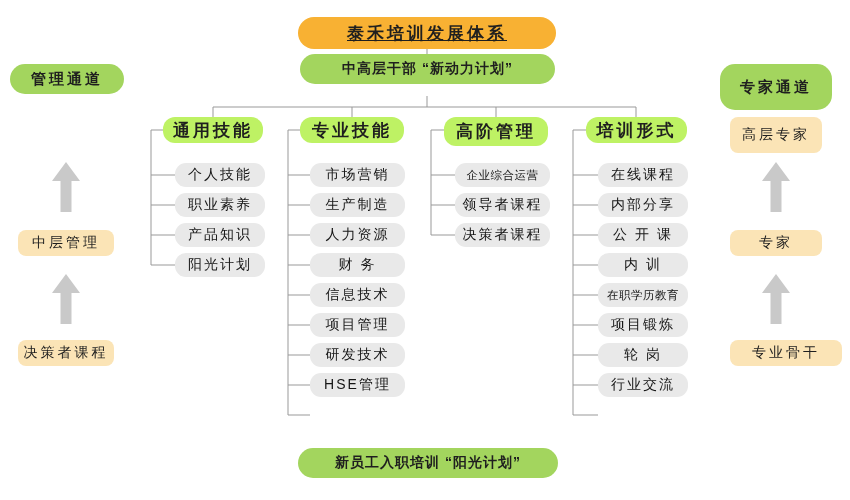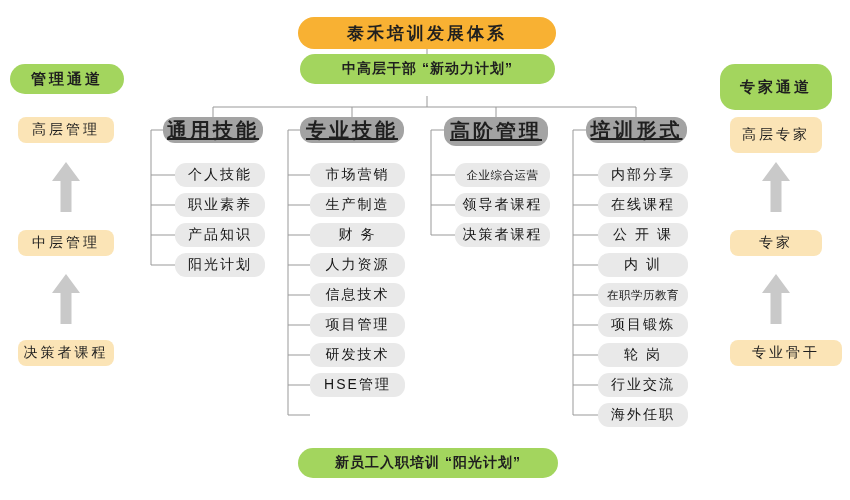--- a/index.html
+++ b/index.html
@@ -1,25 +1,25 @@
 <!DOCTYPE html>
 <html><head>
 <meta charset="utf-8">
 <style>
   html,body{margin:0;padding:0;background:#ffffff;}
   body{font-family:"Liberation Sans","DejaVu Sans",sans-serif;}
   .stage{position:relative;width:850px;height:500px;background:#ffffff;overflow:hidden;}
   .stage svg{position:absolute;left:0;top:0;}
   .box{position:absolute;box-sizing:border-box;display:flex;align-items:center;justify-content:center;
        color:#1f1f1f;letter-spacing:2px;white-space:nowrap;}
-  .title-box{background:#f8b133;border-radius:16px;font-size:17px;font-weight:bold;letter-spacing:3px;}
+  .title-box{background:#f8b133;border-radius:16px;font-size:17px;font-weight:bold;letter-spacing:3px;text-decoration:underline;}
   .program-box{background:#a3d55e;border-radius:15px;font-size:14px;font-weight:bold;letter-spacing:1px;}
   .channel-box{background:#a3d55e;border-radius:15px;font-size:15px;font-weight:bold;letter-spacing:3px;}
   .level-box{background:#fbe4b6;border-radius:8px;font-size:14px;letter-spacing:3px;}
-  .header-box{background:#a3a3a3;border-radius:12px;font-size:20px;font-weight:bold;letter-spacing:3px;text-decoration:underline;}
+  .header-box{background:#bef264;border-radius:12px;font-size:17px;font-weight:bold;letter-spacing:3px;}
   .items{position:absolute;display:flex;flex-direction:column;gap:6px;}
   .item{height:24px;background:#e9e9e9;border-radius:11px;font-size:14px;display:flex;
         align-items:center;justify-content:center;color:#161616;letter-spacing:2px;white-space:nowrap;}
   .item.small{font-size:11.5px;letter-spacing:0.5px;}
 </style>
 </head>
 <body>
 
 <div class="stage">
 
@@ -32,21 +32,20 @@
     <polygon fill="#c9c9c9" points="66,162 80,181 71.5,181 71.5,212 60.5,212 60.5,181 52,181"></polygon>
     <polygon fill="#c9c9c9" points="66,274 80,293 71.5,293 71.5,324 60.5,324 60.5,293 52,293"></polygon>
     <polygon fill="#c9c9c9" points="776,162 790,181 781.5,181 781.5,212 770.5,212 770.5,181 762,181"></polygon>
     <polygon fill="#c9c9c9" points="776,274 790,293 781.5,293 781.5,324 770.5,324 770.5,293 762,293"></polygon>
   </svg>
 
   <div class="box title-box" style="left:298px;top:17px;width:258px;height:32px">泰禾培训发展体系</div>
   <div class="box program-box" style="left:300px;top:54px;width:255px;height:30px">中高层干部 “新动力计划”</div>
 
   <div class="box channel-box" style="left:10px;top:64px;width:114px;height:30px">管理通道</div>
-  <div class="box level-box" style="left:18px;top:117px;width:96px;height:26px">高层管理</div>
   <div class="box level-box" style="left:18px;top:230px;width:96px;height:26px">中层管理</div>
   <div class="box level-box" style="left:18px;top:340px;width:96px;height:26px">决策者课程</div>
 
   <div class="box channel-box" style="left:720px;top:64px;width:112px;height:46px">专家通道</div>
   <div class="box level-box" style="left:730px;top:117px;width:92px;height:36px">高层专家</div>
   <div class="box level-box" style="left:730px;top:230px;width:92px;height:26px">专家</div>
   <div class="box level-box" style="left:730px;top:340px;width:112px;height:26px">专业骨干</div>
 
   <div class="box header-box" style="left:163px;top:117px;width:100px;height:26px">通用技能</div>
   <div class="box header-box" style="left:300px;top:117px;width:104px;height:26px">专业技能</div>
@@ -56,41 +55,40 @@
   <div class="items" style="left:175px;top:163px;width:90px">
     <div class="item">个人技能</div>
     <div class="item">职业素养</div>
     <div class="item">产品知识</div>
     <div class="item">阳光计划</div>
   </div>
 
   <div class="items" style="left:310px;top:163px;width:95px">
     <div class="item">市场营销</div>
     <div class="item">生产制造</div>
+    <div class="item">人力资源</div>
     <div class="item">财 务</div>
-    <div class="item">人力资源</div>
     <div class="item">信息技术</div>
     <div class="item">项目管理</div>
     <div class="item">研发技术</div>
     <div class="item">HSE管理</div>
   </div>
 
   <div class="items" style="left:455px;top:163px;width:95px">
     <div class="item small">企业综合运营</div>
     <div class="item">领导者课程</div>
     <div class="item">决策者课程</div>
   </div>
 
   <div class="items" style="left:598px;top:163px;width:90px">
+    <div class="item">在线课程</div>
     <div class="item">内部分享</div>
-    <div class="item">在线课程</div>
     <div class="item">公 开 课</div>
     <div class="item">内 训</div>
     <div class="item small">在职学历教育</div>
     <div class="item">项目锻炼</div>
     <div class="item">轮 岗</div>
     <div class="item">行业交流</div>
-    <div class="item">海外任职</div>
   </div>
 
   <div class="box program-box" style="left:298px;top:448px;width:260px;height:30px">新员工入职培训 “阳光计划”</div>
 
 </div>
 
 </body></html>

